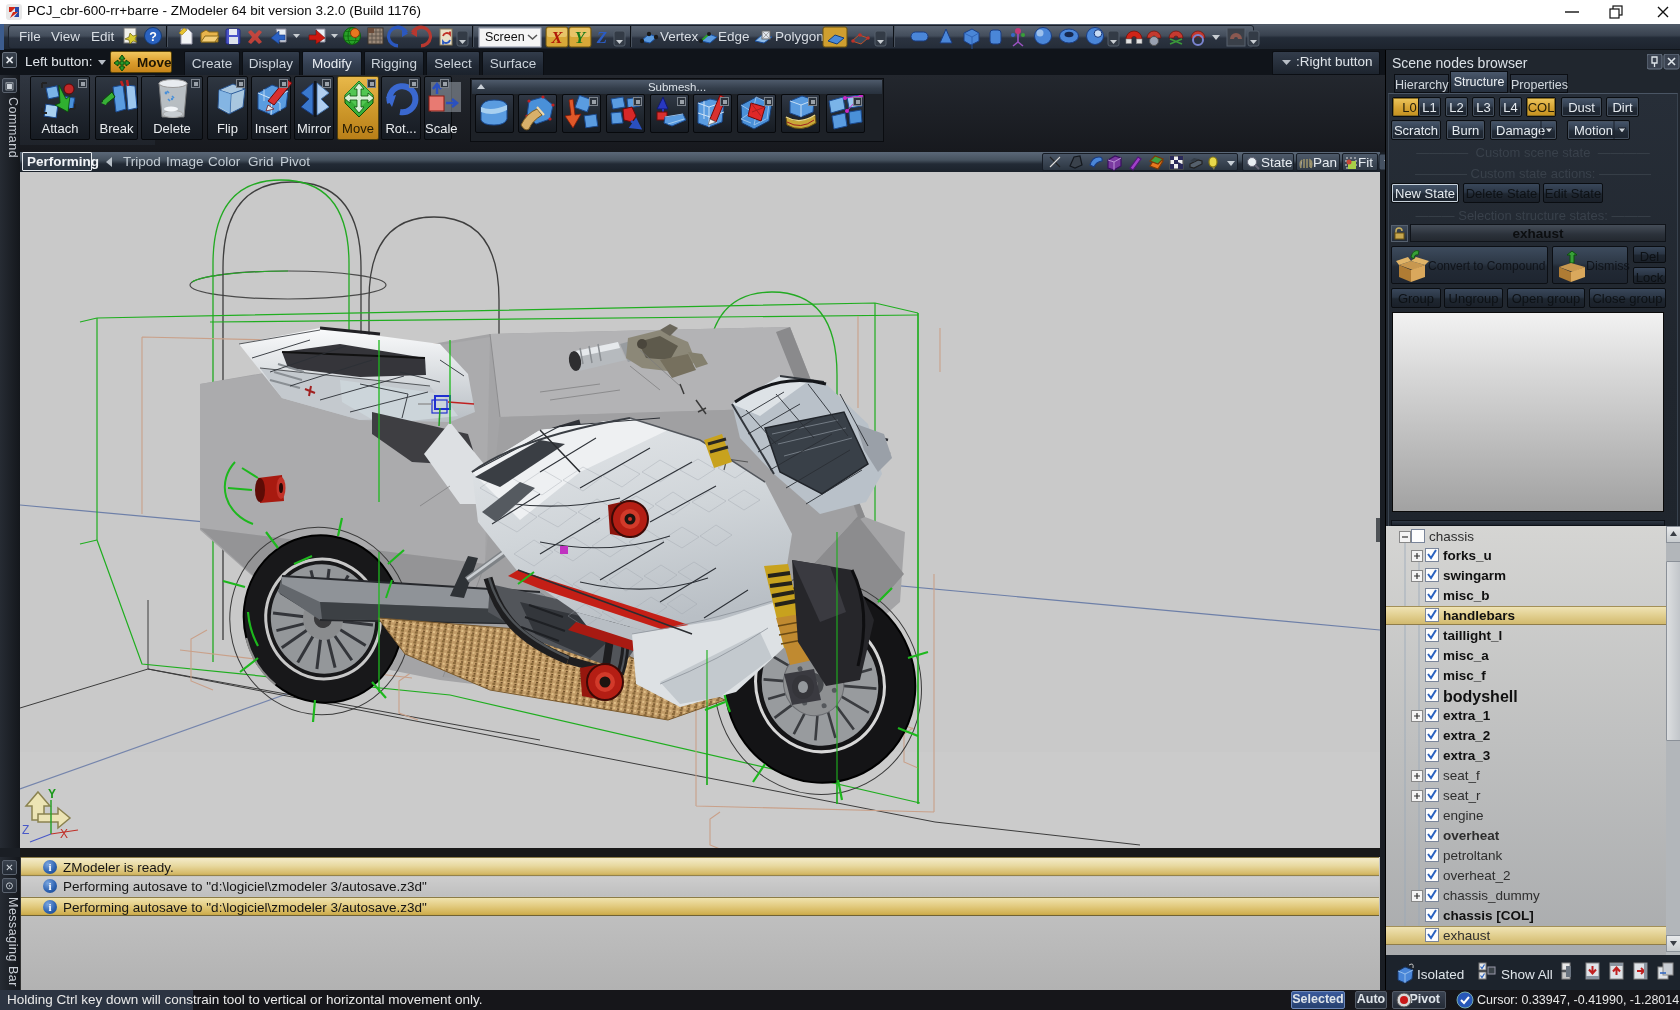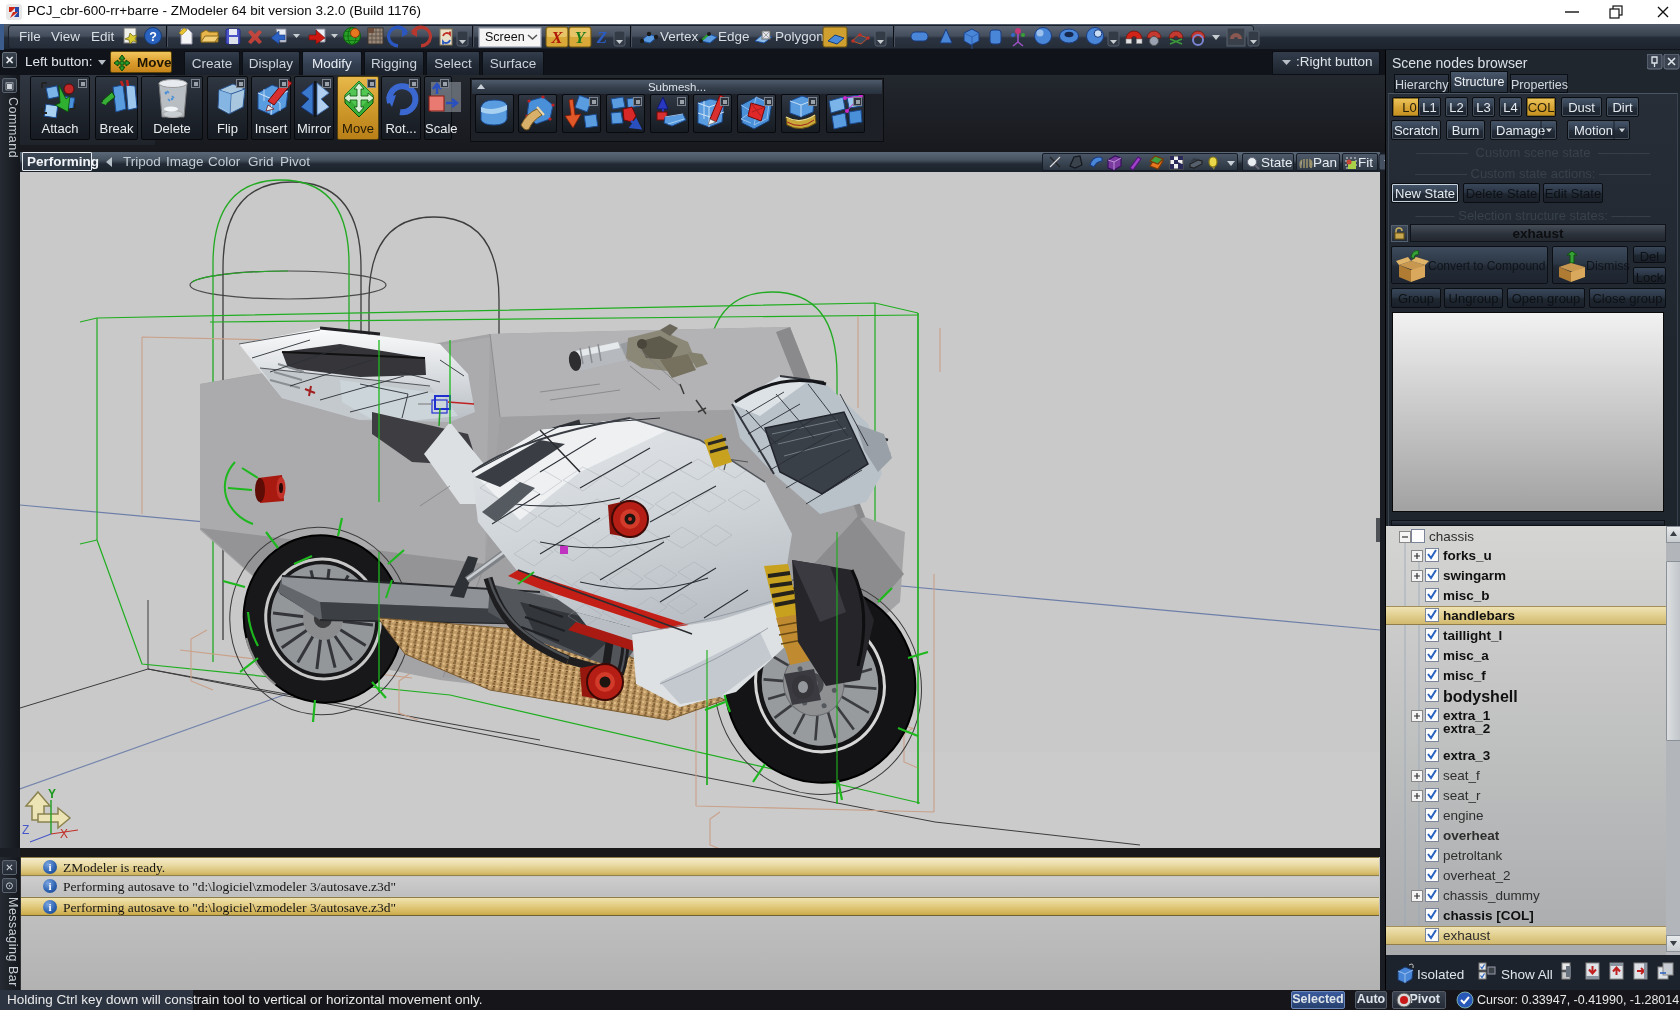--- a/index.html
+++ b/index.html
@@ -56,21 +56,21 @@
 #blackbar { left:20px; top:848px; width:1360px; height:9px; background:#191919; }
 
 
 #msgstrip { left:0; top:857px; width:20px; height:133px; background:linear-gradient(90deg,#262b33,#14171c); }
 #msgarea { left:20px; top:857px; width:1360px; height:133px;
   background:linear-gradient(#c9c9c9, #b2b2b2); border-left:1px solid #333; }
 .msgrow { position:absolute; left:0; width:1358px; height:19px; font-size:13.5px; color:#141414; }
 .msgrow.gold1 { background:linear-gradient(#f4ecca,#e8d9a0 45%,#d6bb6a 90%,#c9ad57); border-top:1px solid #8c7c46; border-bottom:1px solid #93824b;}
 .msgrow.gray { background:linear-gradient(#cdcdcd,#bfbfbf); }
 .msgrow.gold2 { background:linear-gradient(#f0e3ae,#e3cc82 45%,#d2b254 90%,#c7a647); border-top:1px solid #8c7c46; border-bottom:1px solid #6f6234; }
-.msgtxt { position:absolute; left:42px; top:2px;font-family:Liberation Serif, serif; }
+.msgtxt { position:absolute; left:42px; top:2px; }
 .infoicon { position:absolute; left:22px; top:2px; width:14px; height:14px; border-radius:50%;
   background:radial-gradient(circle at 35% 30%, #7aa6e0, #2a5fae 60%, #1c4688); color:#fff;
   font-size:11px; font-weight:bold; text-align:center; line-height:14px; font-family:"Liberation Serif",serif; }
 
 
 #statusbar { left:0; top:990px; width:1680px; height:20px; background:#16161a; color:#e9e9e9; font-size:13.5px; }
 #statushl { left:0; top:0; width:193px; height:20px; background:#2c3442; }
 #statustext { left:7px; top:2px; }
 .stbtn { position:absolute; top:1px; height:18px; font-size:13px; color:#dfe5ea; text-align:center;
   background:linear-gradient(#3a4250,#242b36); border:1px solid #525a66; border-radius:2px; }
@@ -1014,21 +1014,21 @@
         </svg>
     <svg class="abs" width="15" height="15" style="left:39px;top:182px">
           <rect x="0.5" y="0.5" width="13" height="13" fill="#fdfdfd" stroke="#7a859a"></rect>
           <path d="M3 6 l3 4 l5 -8" stroke="#2a62c0" stroke-width="2" fill="none"></path>
         </svg>
     <div class="abs" style="left:57px;top:182px;font-size:13.5px;font-weight:bold;color:#101010">extra_1</div>
     <svg class="abs" width="15" height="15" style="left:39px;top:202px">
           <rect x="0.5" y="0.5" width="13" height="13" fill="#fdfdfd" stroke="#7a859a"></rect>
           <path d="M3 6 l3 4 l5 -8" stroke="#2a62c0" stroke-width="2" fill="none"></path>
         </svg>
-    <div class="abs" style="left:57px;top:195px;font-size:13.5px;font-weight:bold;color:#101010">extra_2</div>
+    <div class="abs" style="left:57px;top:202px;font-size:13.5px;font-weight:bold;color:#101010">extra_2</div>
     <svg class="abs" width="15" height="15" style="left:39px;top:222px">
           <rect x="0.5" y="0.5" width="13" height="13" fill="#fdfdfd" stroke="#7a859a"></rect>
           <path d="M3 6 l3 4 l5 -8" stroke="#2a62c0" stroke-width="2" fill="none"></path>
         </svg>
     <div class="abs" style="left:57px;top:222px;font-size:13.5px;font-weight:bold;color:#101010">extra_3</div>
     <svg class="abs" width="12" height="12" style="left:25px;top:244px">
           <rect x="0.5" y="0.5" width="11" height="11" fill="#f4f4f4" stroke="#888"></rect>
           <path d="M3 6 h6 M6 3 v6" stroke="#333" stroke-width="1.2"></path>
         </svg>
     <svg class="abs" width="15" height="15" style="left:39px;top:242px">

